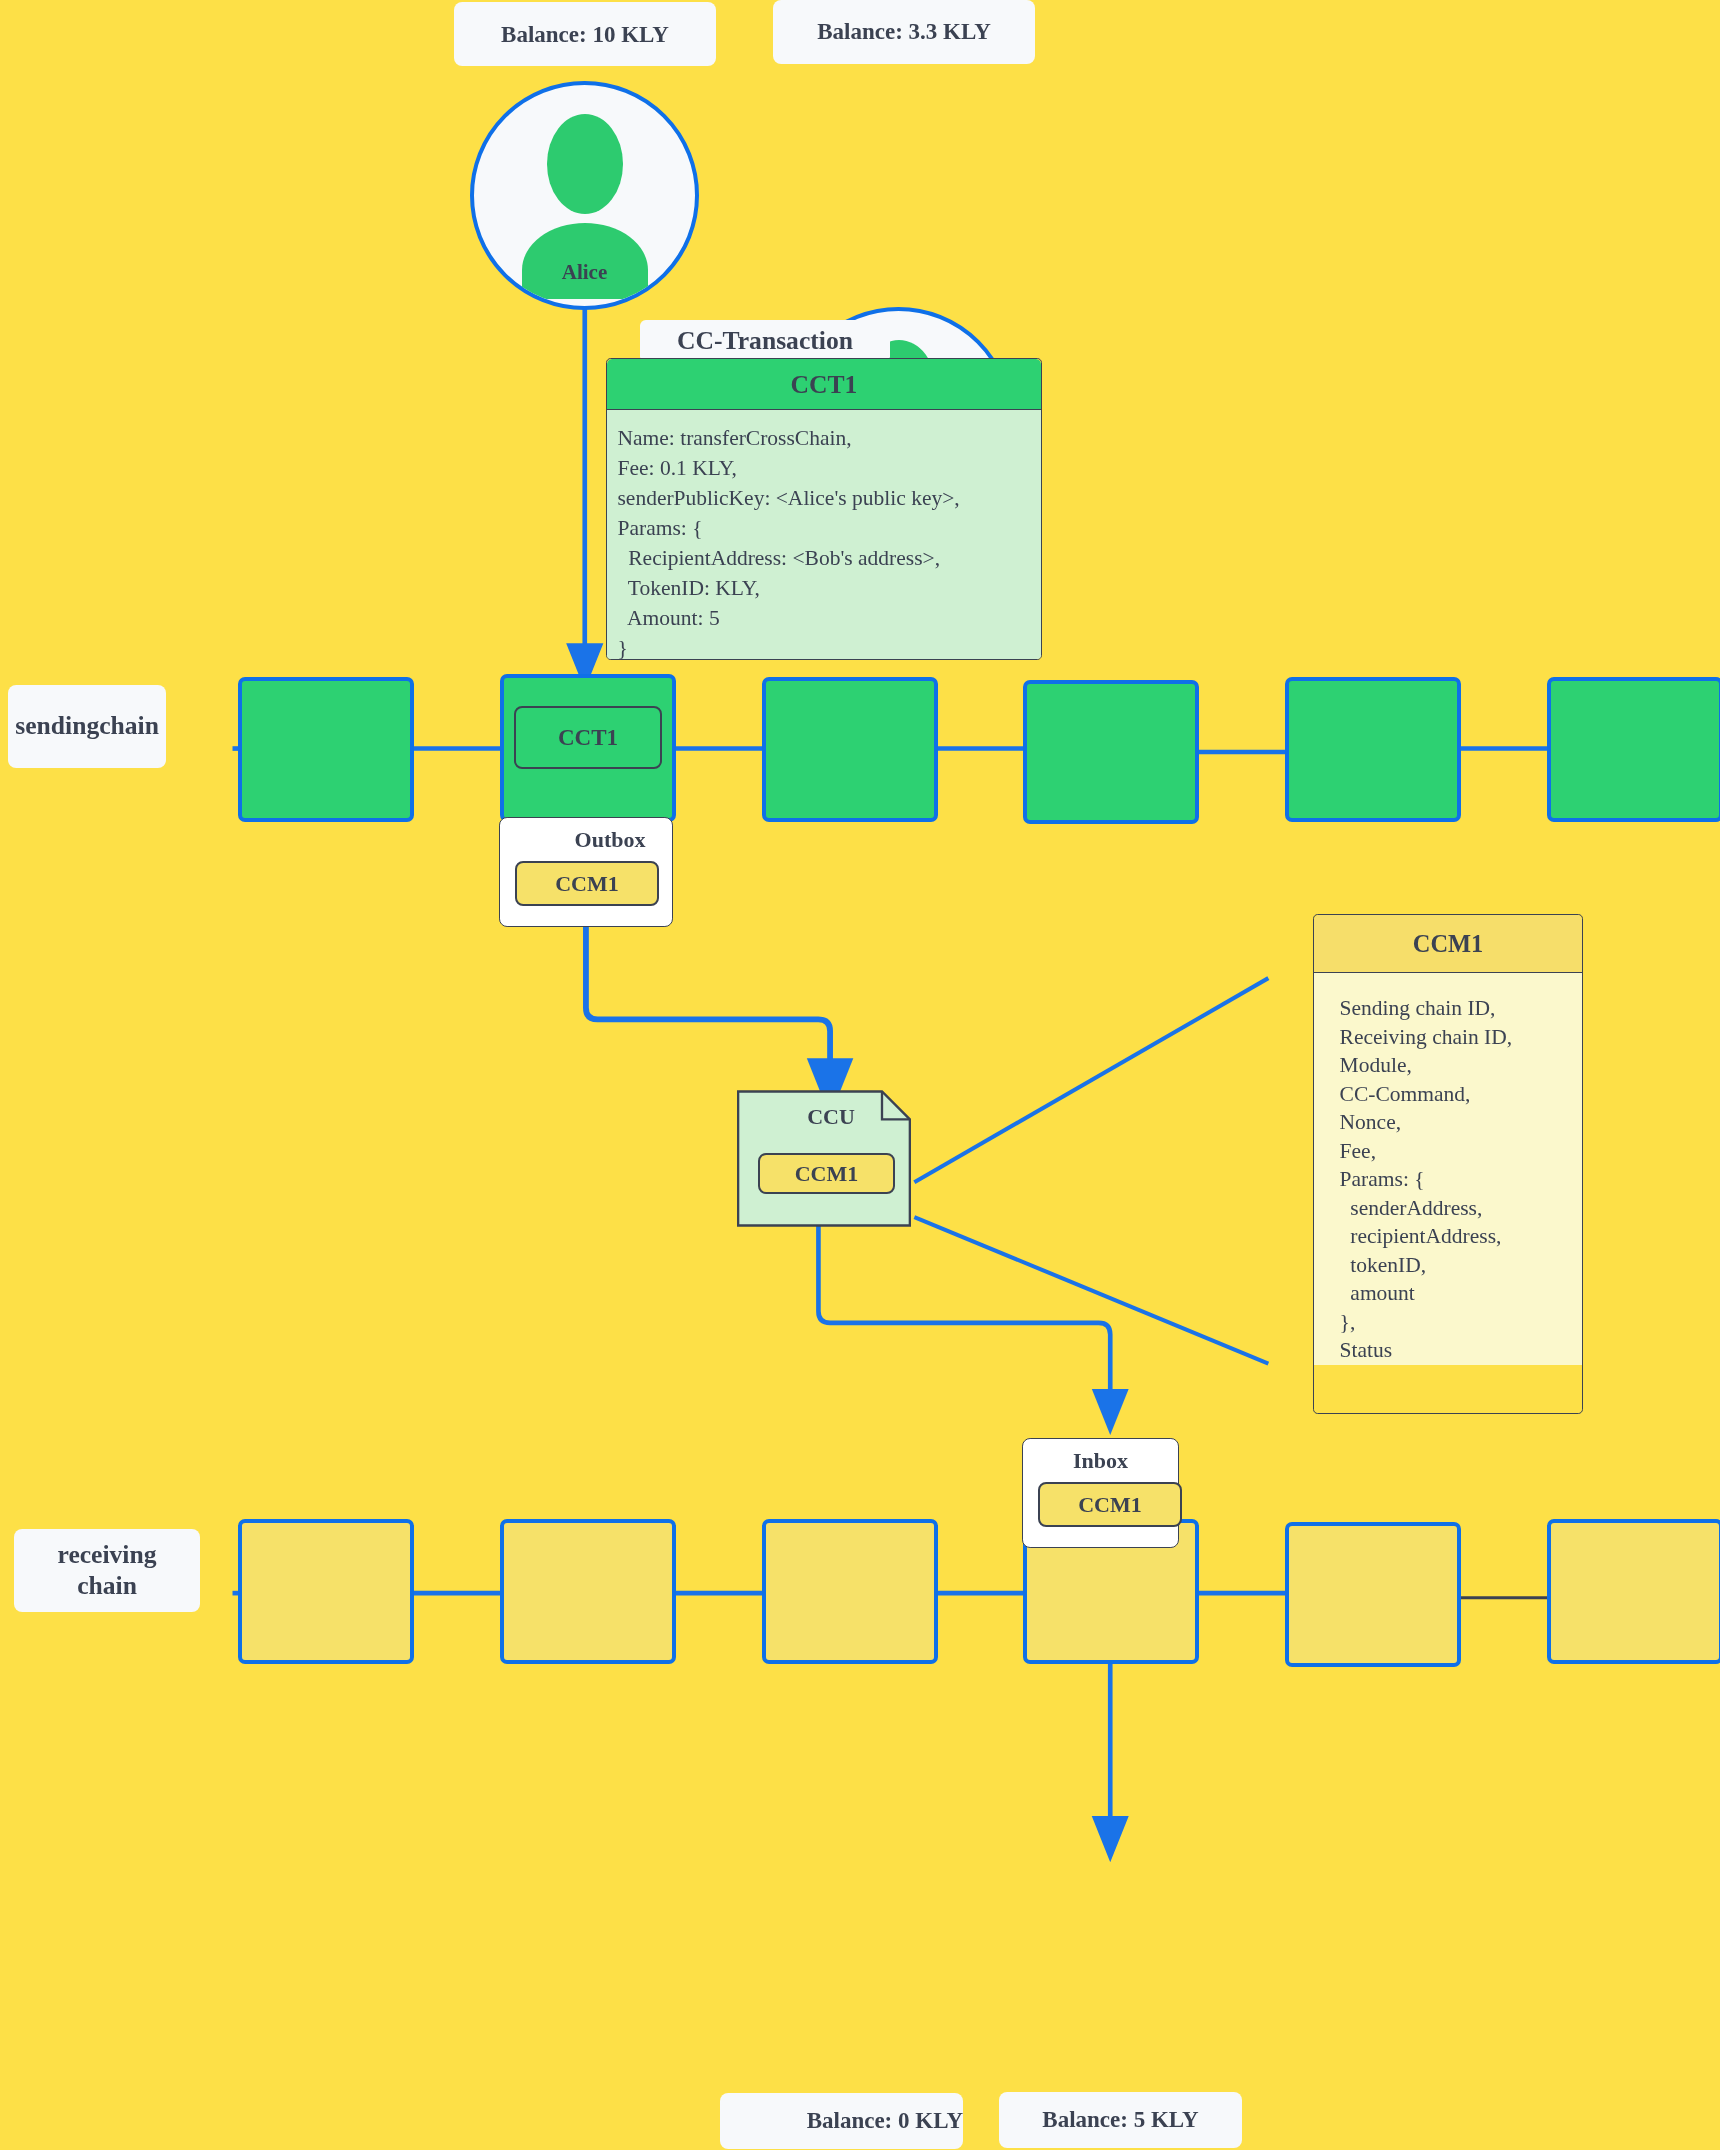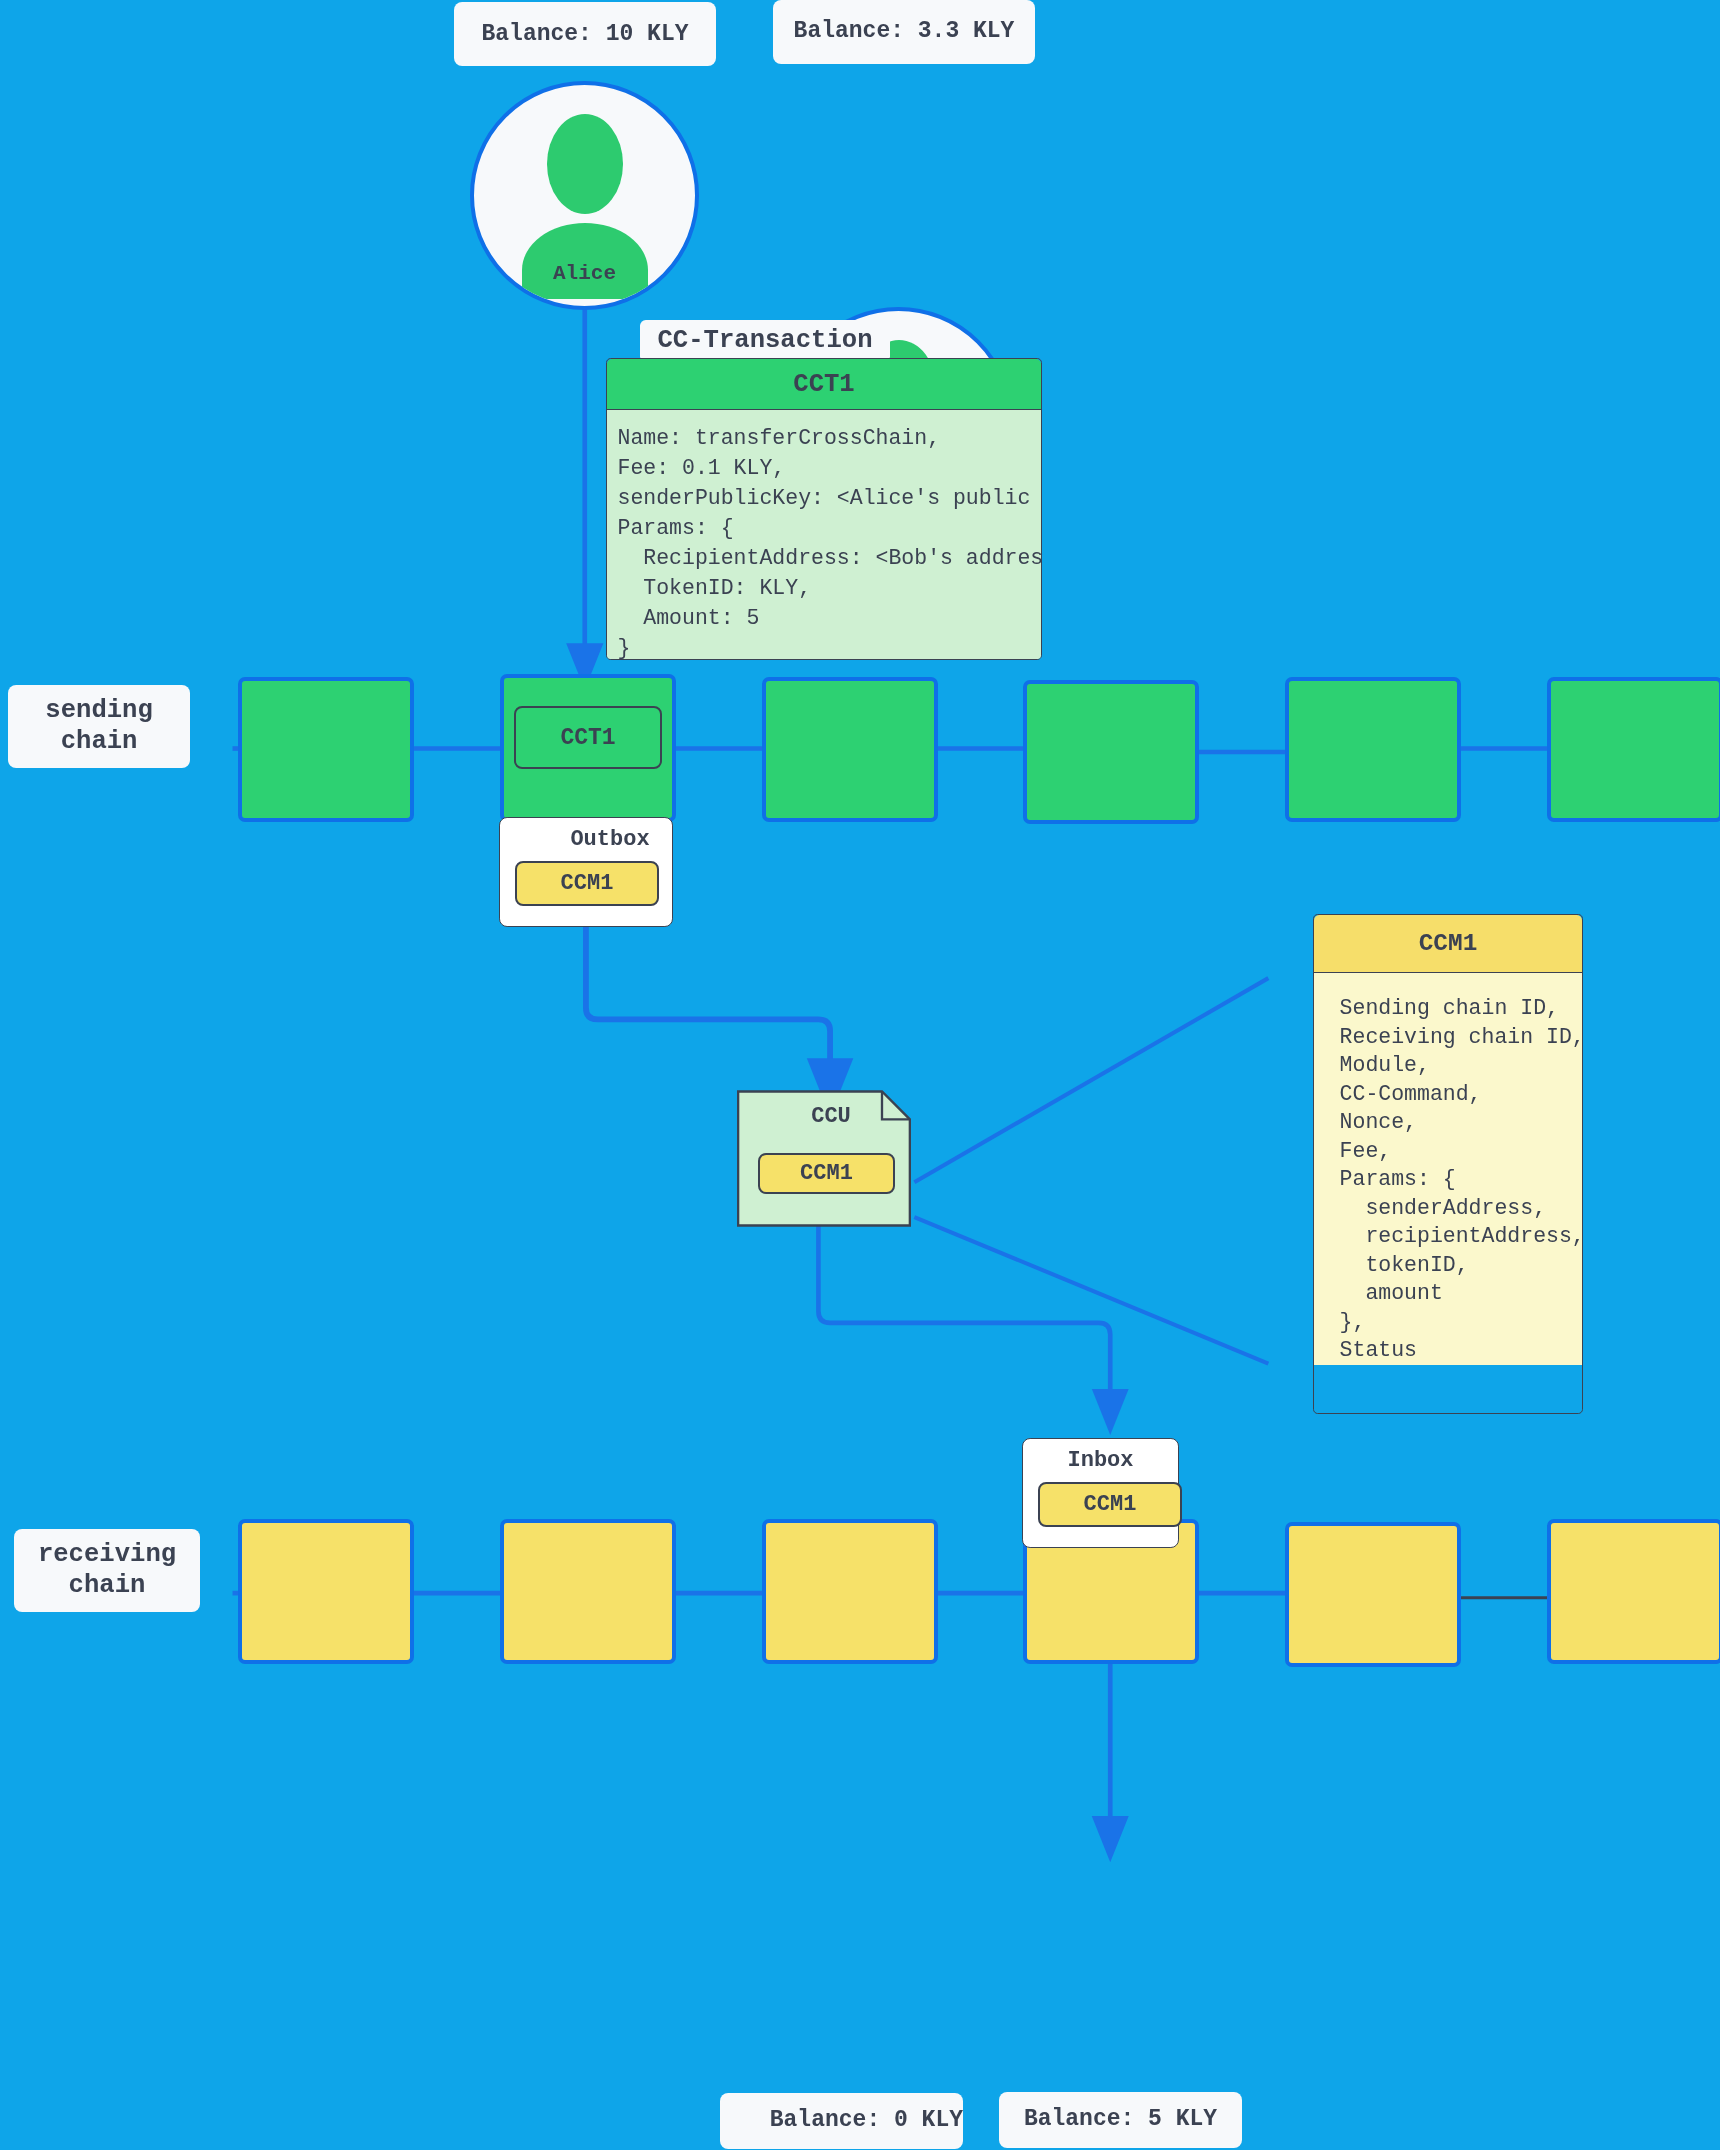--- a/index.html
+++ b/index.html
@@ -4,22 +4,22 @@
 <style>
   html, body {
     margin: 0;
     padding: 0;
     background: #000000;
   }
   #canvas {
     position: relative;
     width: 1720px;
     height: 2151px;
-    background: #0ea5e9;
-    font-family: Liberation Mono, monospace;
+    background: #fde047;
+    font-family: Liberation Serif, serif;
     overflow: hidden;
   }
   svg.edges {
     position: absolute;
     left: 0; top: 0;
     width: 1720px;
     height: 2151px;
     pointer-events: none;
     z-index: 1;
   }
@@ -213,21 +213,21 @@
     <div class="bd" style="padding:12.8px 0 0 10.5px; font-size:21.5px; line-height:30px;">Name: transferCrossChain,
 Fee: 0.1 KLY,
 senderPublicKey: &lt;Alice's public key&gt;,
 Params: {
   RecipientAddress: &lt;Bob's address&gt;,
   TokenID: KLY,
   Amount: 5
 }</div>
   </div>
 
-  <div class="node chip" style="left:8.1px; top:685px; width:182px; height:83px; font-size:25.6px; flex-direction:column;">
+  <div class="node chip" style="left:8.1px; top:685px; width:158px; height:83px; font-size:25.6px; ">
     <span>sending</span>
     <span>chain</span>
   </div>
 
   <div class="node blk green" style="left:238px; top:677px; width:176px; height:145px;"></div>
 
   <div class="node blk green" style="left:500px; top:674px; width:176px; height:148px;"></div>
 
   <div class="pill green" style="left:514px; top:706px; width:148px; height:63px; font-size:23px;">
     <span>CCT1</span>

